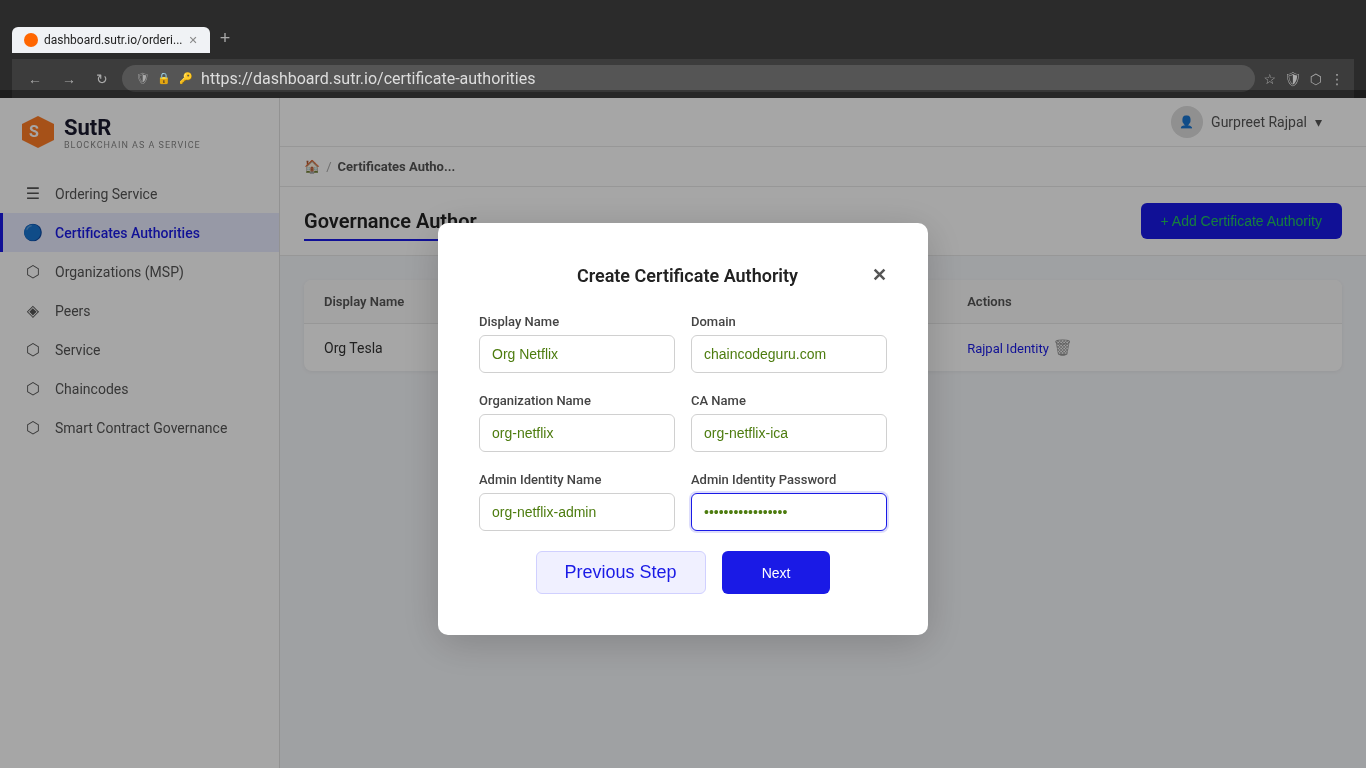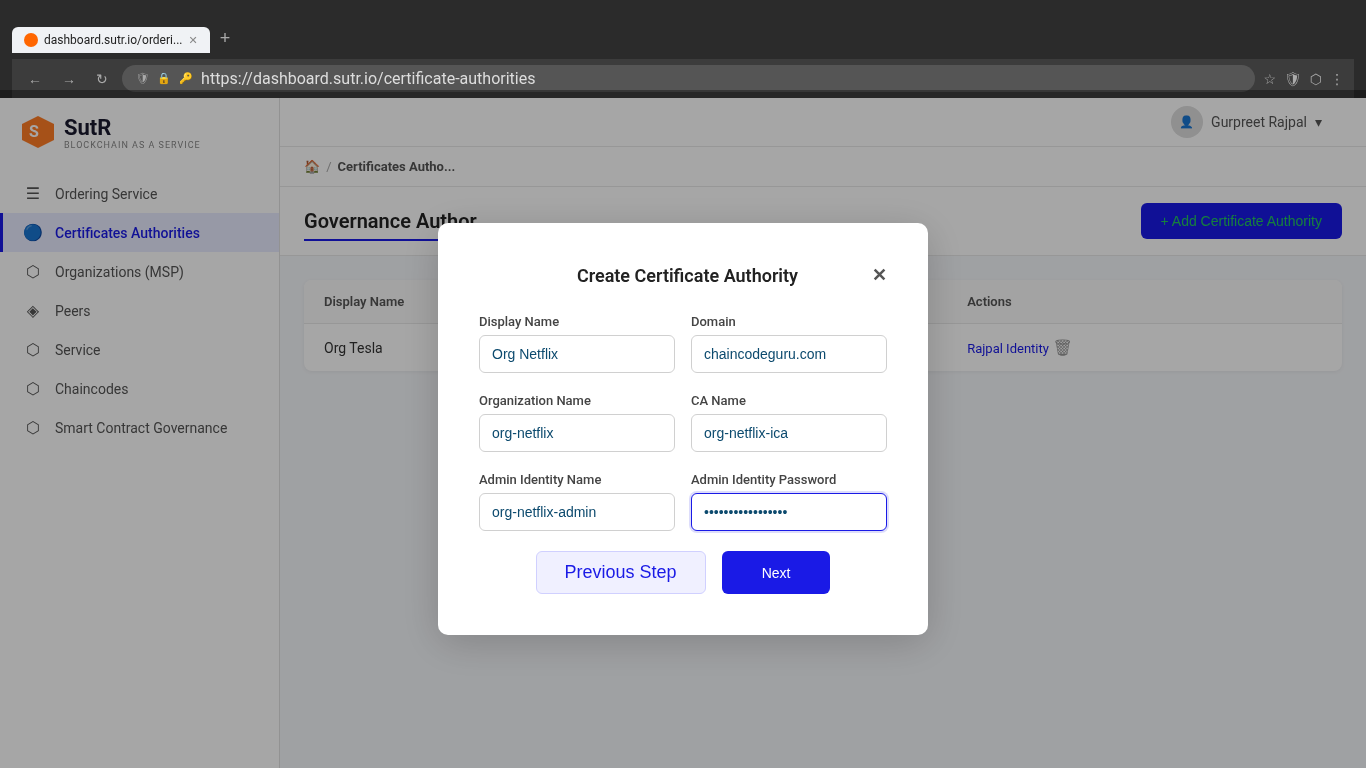--- a/index.html
+++ b/index.html
@@ -57,21 +57,21 @@
 
     
     .modal-overlay { position: fixed; top: 90px; left: 0; right: 0; bottom: 0; background: rgba(0,0,0,0.35); display: flex; align-items: center; justify-content: center; z-index: 100; }
     .modal { background: #fff; border-radius: 10px; width: 490px; padding: 41px; box-shadow: 0 8px 40px rgba(0,0,0,0.18); position: relative; }
     .modal-header { display: flex; justify-content: space-between; align-items: center; margin-bottom: 28px; }
     .modal-title { font-size: 18px; font-weight: 600; color: #222; text-align: center; flex: 1; }
     .modal-close { background: none; border: none; font-size: 18px; color: #555; cursor: pointer; font-weight: bold; }
     .form-row { display: flex; gap: 16px; margin-bottom: 20px; }
     .form-group { flex: 1; display: flex; flex-direction: column; gap: 6px; }
     .form-label { font-size: 13px; color: #444; font-weight: 500; }
-    .form-input { border: 1px solid #d0d0d0; border-radius: 6px; padding: 10px 12px; font-size: 14px; color: #0c4a6e; outline: none; width: 100%; }
+    .form-input { border: 1px solid #d0d0d0; border-radius: 6px; padding: 10px 12px; font-size: 14px; color: #4d7c0f; outline: none; width: 100%; }
     .form-input.password-active { border-color: #1a1ae6; box-shadow: 0 0 0 2px rgba(26,26,230,0.15); }
     .modal-actions { display: flex; justify-content: center; gap: 16px; margin-top: 12px; }
     .btn-prev { background: #f0f0ff; color: #1a1ae6; border: 1px solid #d0d0ff; border-radius: 6px; padding: 10px 28px; font-size: 18px; cursor: pointer; }
     .btn-next { background: #1a1ae6; color: #fff; border: none; border-radius: 6px; padding: 10px 40px; font-size: 14px; cursor: pointer; font-weight: 400; text-align: center; }
 
     
     .user-area { padding: 0 20px; display: flex; align-items: center; gap: 8px; color: #555; font-size: 14px; margin-left: auto; }
     .user-avatar { width: 32px; height: 32px; border-radius: 50%; background: #ddd; display: flex; align-items: center; justify-content: center; font-size: 12px; }
 
     .top-bar { background: #fff; border-bottom: 1px solid #e8e8e8; display: flex; align-items: center; justify-content: flex-end; padding: 8px 24px; }

